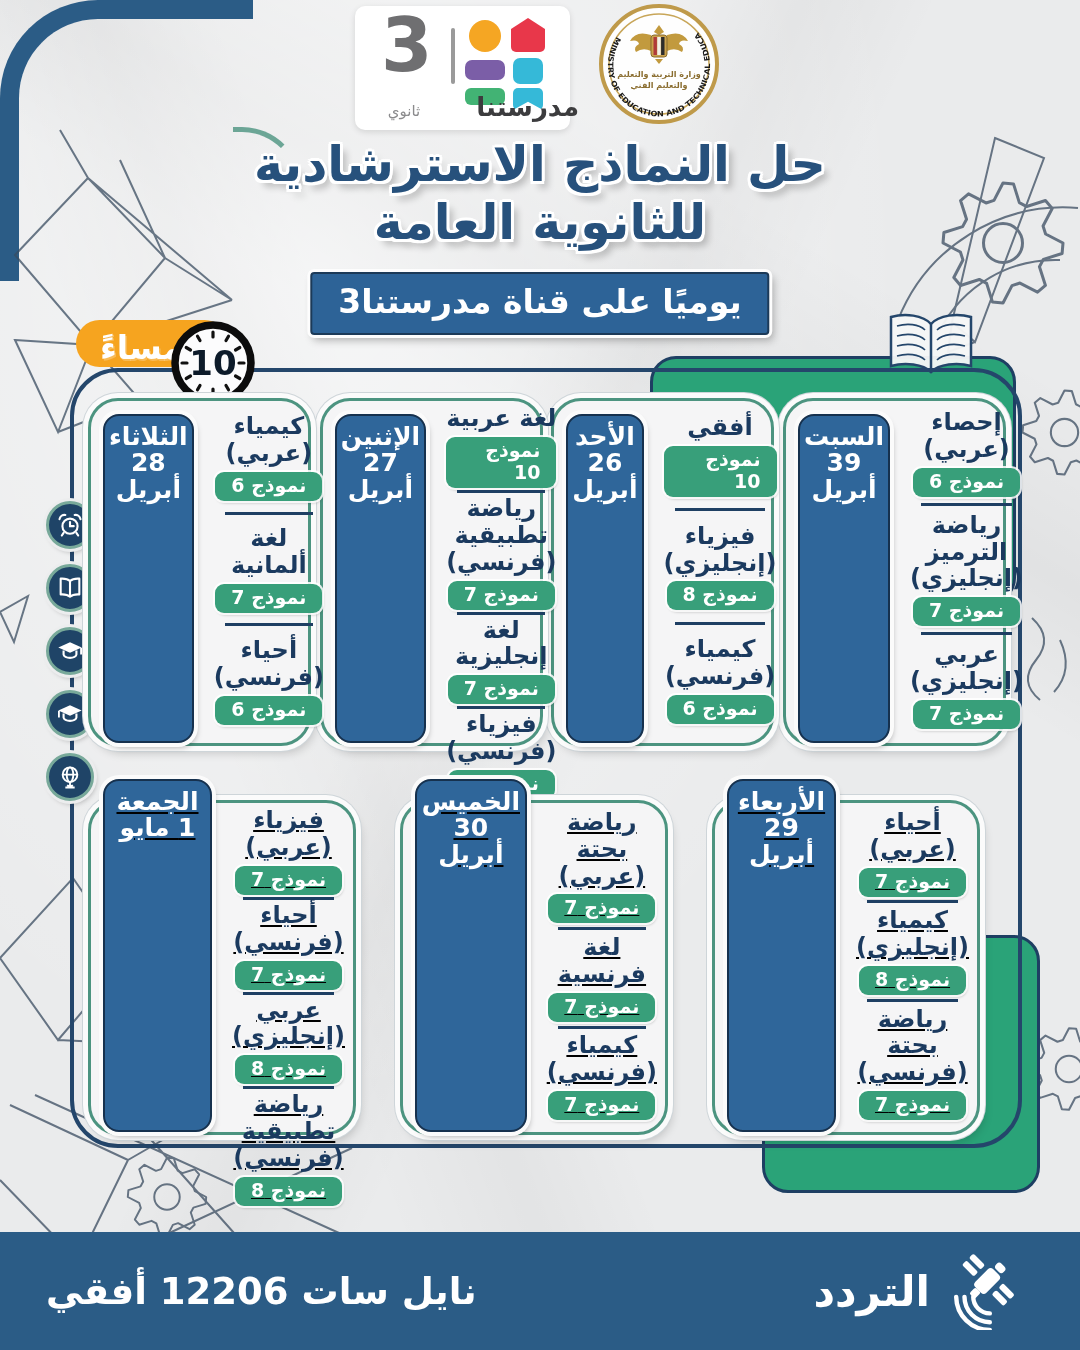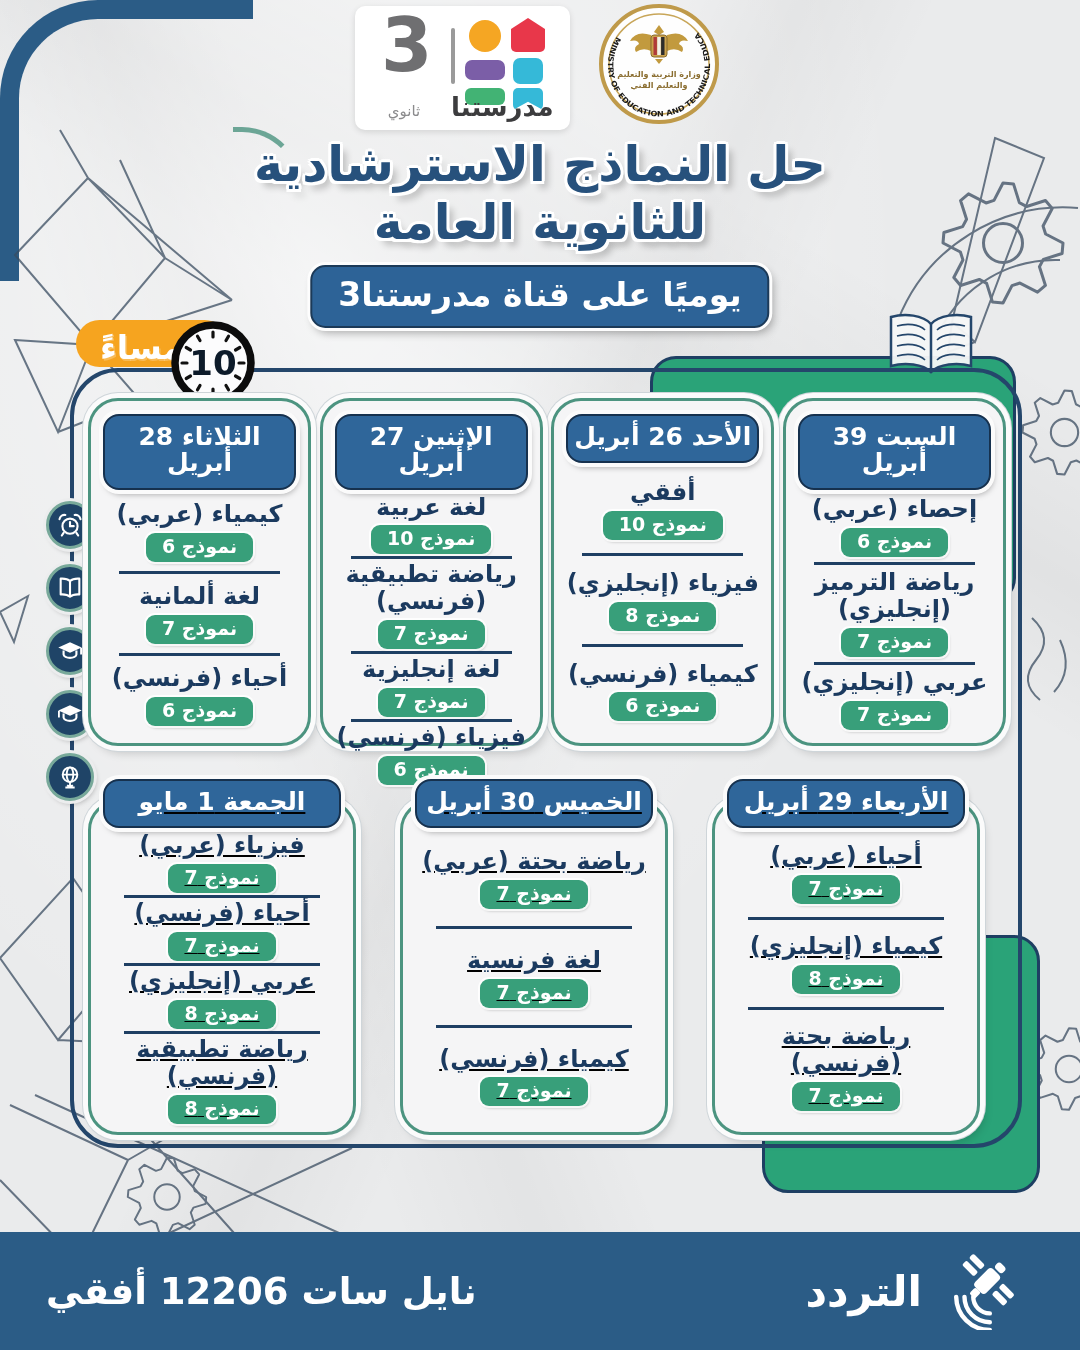--- a/index.html
+++ b/index.html
@@ -20,44 +20,44 @@
   .backdrop{background:#2aa378;border:3px solid #1e3f63;border-radius:26px;}
   .backdrop1{left:650px;top:356px;width:360px;height:242px;}
   .backdrop2{left:762px;top:935px;width:272px;height:252px;}
   .loop-frame{left:70px;top:368px;width:944px;height:772px;border:4px solid #24466b;border-radius:48px;}
   
   .channel-logo{left:355px;top:6px;width:215px;height:124px;background:#fff;border-radius:10px;
     box-shadow:0 2px 6px rgba(0,0,0,.12);}
   .ch-num{position:absolute;left:26px;top:-4px;font-size:74px;font-weight:bold;color:#6f6f71;}
   .ch-bar{position:absolute;left:96px;top:22px;width:4px;height:56px;background:#9a9a9a;border-radius:2px;}
   .shp{position:absolute;}
-  .ch-name{position:absolute;left:96px;top:86px;width:112px;text-align:left;font-size:26px;
+  .ch-name{position:absolute;left:112px;top:86px;width:112px;text-align:right;font-size:26px;
     font-weight:bold;color:#3c3c3e;}
   .ch-tier{position:absolute;left:6px;top:96px;width:86px;text-align:center;font-size:15px;
     color:#8b8b8d;letter-spacing:4px;}
   .ministry-logo{left:598px;top:3px;width:122px;height:122px;}
   .title-block{left:120px;top:136px;width:840px;text-align:center;direction:rtl;color:#27517c;}
   .title-line{font-size:49px;line-height:1.18;font-weight:bold;
     text-shadow:3px 0 0 #fff,-3px 0 0 #fff,0 3px 0 #fff,0 -3px 0 #fff,
       2.5px 2.5px 0 #fff,-2.5px 2.5px 0 #fff,2.5px -2.5px 0 #fff,-2.5px -2.5px 0 #fff,
       6px 7px 7px rgba(0,0,0,.22);}
-  .banner-pill{left:50%;top:265px;transform:translateX(-50%);background:#2d6397;color:#fff;
-    direction:rtl;font-size:33px;font-weight:bold;padding:8px 26px 12px;border-radius:15px;
+  .banner-pill{left:50%;top:272px;transform:translateX(-50%);background:#2d6397;color:#fff;
+    direction:rtl;font-size:33px;font-weight:bold;padding:8px 26px 12px;border-radius:4px;
     border:2px solid #1c3a58;box-shadow:0 0 0 3px #fdfdfd,3px 5px 8px rgba(0,0,0,.3);white-space:nowrap;}
   .time-pill{left:76px;top:320px;width:152px;height:47px;background:#f6a41f;border-radius:29px;
     color:#fff;font-size:33px;font-weight:bold;line-height:56px;padding-left:24px;box-sizing:border-box;
     text-shadow:1.5px 1.5px 0 rgba(255,255,255,.25);}
   .clock{left:168px;top:318px;}
   
   .row{position:absolute;display:flex;flex-direction:row-reverse;justify-content:space-between;}
   .row1{left:88px;right:74px;top:398px;height:348px;}
   .row2{left:88px;right:100px;top:800px;height:335px;}
   .day-card{position:relative;background:#f5f5f6;border:3px solid #4c9480;border-radius:30px;
     box-shadow:0 0 0 5px #fbfbfb,0 0 0 6px #ced5d9,4px 7px 10px rgba(0,0,0,.18);
-    display:flex;flex-direction:column;box-sizing:border-box;}
+    display:flex;box-sizing:border-box;}
   .row1 .day-card{width:223px;height:348px;}
   .row2 .day-card{width:268px;height:335px;text-decoration:underline;}
   .day-header{margin:13px 12px 0;background:#2f669a;border:2px solid #16314e;border-radius:16px;
     box-shadow:0 0 0 4px #fbfbfb,2px 4px 6px rgba(0,0,0,.35);}
   .row2 .day-header{margin-top:-24px;}
   .day-title{margin:0;color:#fff;font-size:25px;font-weight:bold;text-align:center;
     direction:rtl;padding:8px 4px 11px;line-height:1.05;}
   .subject-list{flex:1;display:flex;flex-direction:column;justify-content:space-evenly;
     align-items:center;padding:4px 8px 10px;}
   .subject{display:flex;flex-direction:column;align-items:center;direction:rtl;}
@@ -68,21 +68,21 @@
   hr.subject-sep{width:80%;border:none;border-top:3px solid #1e3f63;margin:2px auto;}
   
   .side-icon{position:absolute;left:46px;width:48px;height:48px;border-radius:50%;
     background:#1f4467;border:3px solid #78a99a;box-sizing:border-box;
     box-shadow:0 0 0 3px #ecedee,2px 3px 5px rgba(0,0,0,.25);
     display:flex;align-items:center;justify-content:center;}
   
   .footer-bar{left:0;bottom:0;width:100%;height:118px;background:#2b5c86;direction:rtl;
     display:flex;align-items:center;justify-content:space-between;box-sizing:border-box;
     padding:0 58px 0 46px;color:#fff;}
-  .freq-group{display:flex;align-items:center;gap:22px;}
+  .freq-group{display:flex;align-items:center;gap:14px;}
   .freq-label{font-size:42px;font-weight:bold;}
   .footer-text{font-size:37px;font-weight:bold;white-space:nowrap;}
 </style>
 </head>
 <body>
 
 <div class="poster">
 
   <div class="abs corner-bracket"></div>
   <div class="abs teal-arc"></div>

